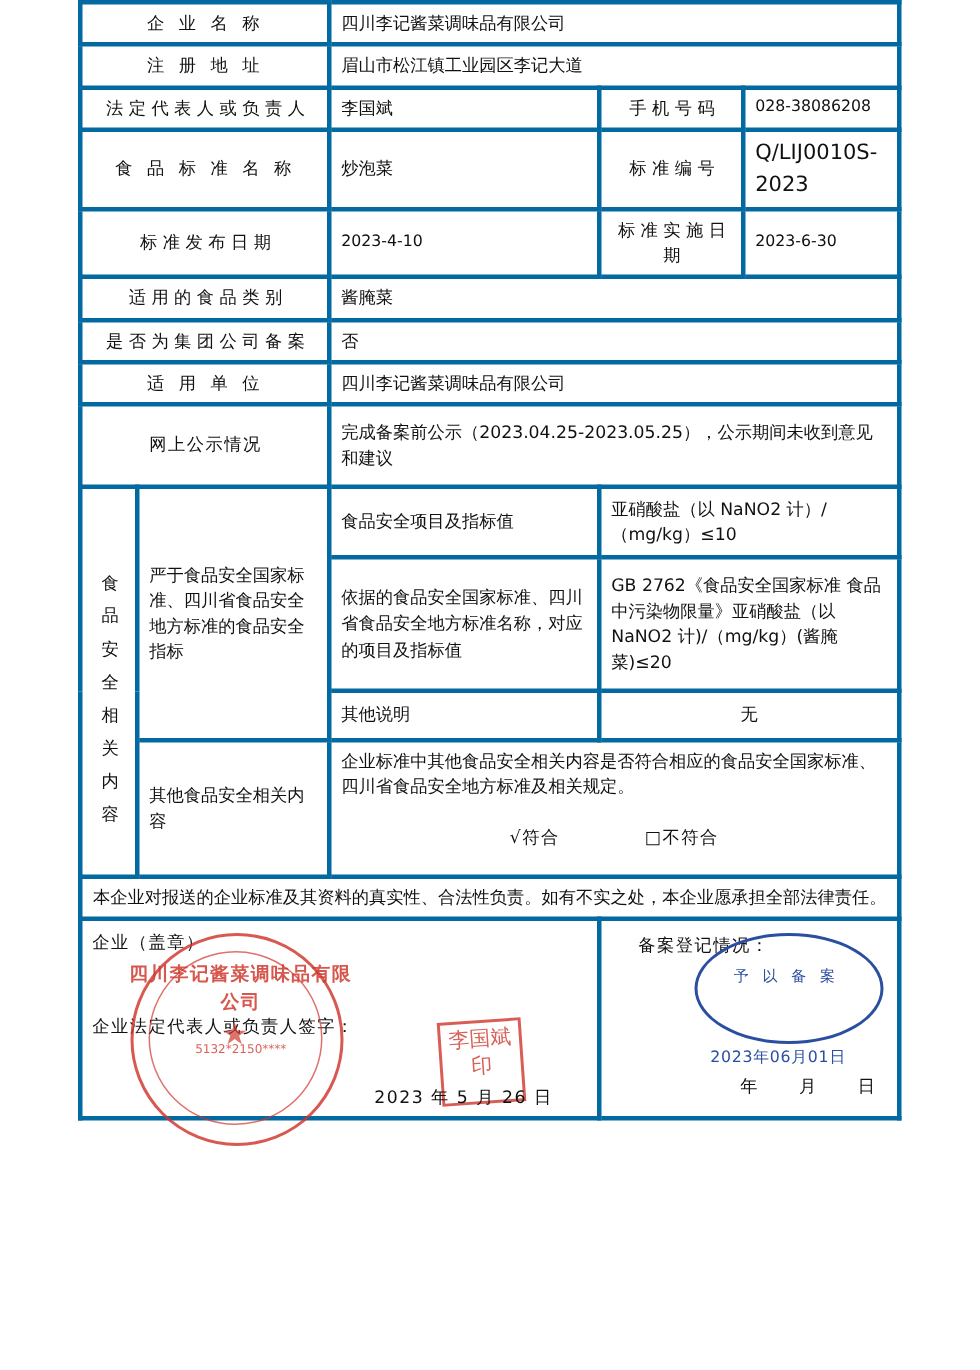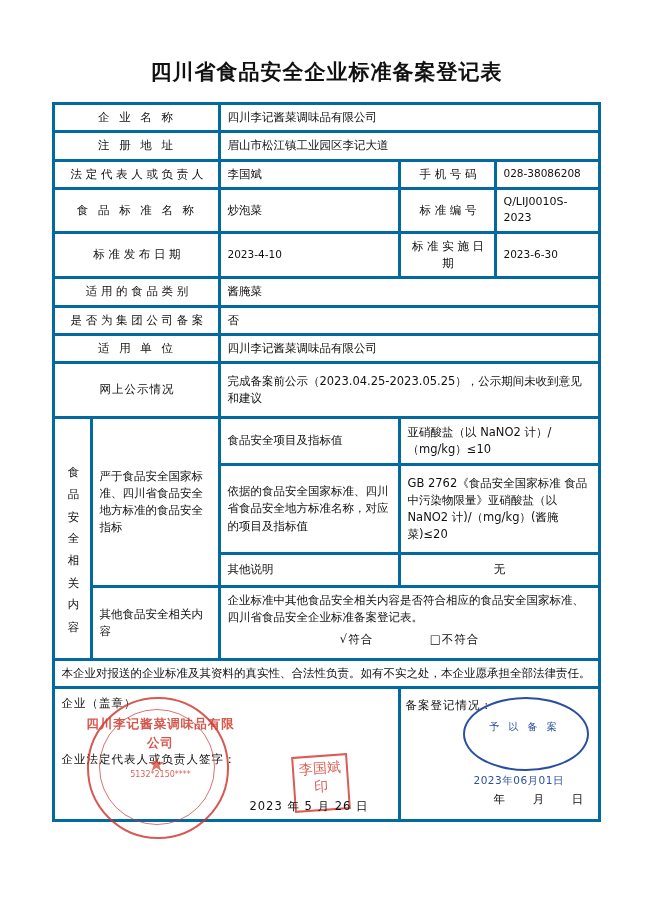--- a/index.html
+++ b/index.html
@@ -76,25 +76,25 @@
     line-height: 1.6;
     padding: 5px 7px;
   }
   .checkline {
     text-align: center;
     margin-top: 4px;
     letter-spacing: 1px;
   }
   .checkline .opt {
     display: inline-block;
-    margin: 0 26px;
+    margin: 12px 26px;
   }
   .declaration {
     line-height: 1.7;
-    text-align: left;
+    text-align: center;
     padding: 6px 8px;
     text-indent: 0;
   }
   
   .sig-wrap {
     position: relative;
     height: 130px;
   }
   .sig-left-line1 {
     position: absolute;
@@ -184,21 +184,21 @@
     opacity: .8;
     transform: rotate(-4deg);
   }
   .reg-wrap {
     position: relative;
     height: 130px;
   }
   .reg-label {
     position: absolute;
     top: 8px;
-    left: 4px;
+    left: 24px;
     letter-spacing: 1px;
   }
   .reg-oval {
     position: absolute;
     left: 62px;
     top: 8px;
     width: 122px;
     height: 70px;
     border: 2px solid #2b4fa0;
     border-radius: 50%;
@@ -236,21 +236,20 @@
     text-align: left;
     padding-left: 6px;
     box-sizing: border-box;
   }
 </style>
 </head>
 <body>
 
 <div class="page">
 
-  <div class="doc-title">四川省食品安全企业标准备案登记表</div>
 
   <table class="main">
     <colgroup>
       <col style="width:38px">
       <col style="width:128px">
       <col style="width:180px">
       <col style="width:96px">
       <col style="width:103px">
     </colgroup>
 
@@ -269,21 +268,21 @@
       <td class="label-tight" colspan="2">法 定 代 表 人 或 负 责 人</td>
       <td class="val">李国斌</td>
       <td class="label-tight">手 机 号 码</td>
       <td class="val" style="font-size:10.5px">028-38086208</td>
     </tr>
 
     <tr>
       <td class="label" colspan="2">食 品 标 准 名 称</td>
       <td class="val">炒泡菜</td>
       <td class="label-tight">标 准 编 号</td>
-      <td class="val" style="font-size:11px">Q/LIJ0010S-2023</td>
+      <td class="val" style="font-size:14px">Q/LIJ0010S-2023</td>
     </tr>
 
     <tr>
       <td class="label-tight" colspan="2">标 准 发 布 日 期</td>
       <td class="val" style="font-size:10.5px">2023-4-10</td>
       <td class="label-tight">标 准 实 施 日 期</td>
       <td class="val" style="font-size:10.5px">2023-6-30</td>
     </tr>
 
     <tr>
@@ -321,21 +320,21 @@
     </tr>
 
     <tr>
       <td class="block" style="height:22px; vertical-align:middle">其他说明</td>
       <td class="block" colspan="2" style="text-align:center">无</td>
     </tr>
 
     <tr>
       <td class="block" style="width:128px; vertical-align:middle">其他食品安全相关内容</td>
       <td class="block" colspan="3" style="height:62px; vertical-align:top">
-        <div>企业标准中其他食品安全相关内容是否符合相应的食品安全国家标准、四川省食品安全企业标准备案登记表。</div>
+        <div>企业标准中其他食品安全相关内容是否符合相应的食品安全国家标准、四川省食品安全地方标准及相关规定。</div>
         <div class="checkline">
           <span class="opt">√符合</span>
           <span class="opt">□不符合</span>
         </div>
       </td>
     </tr>
 
     <tr>
       <td class="declaration" colspan="5">本企业对报送的企业标准及其资料的真实性、合法性负责。如有不实之处，本企业愿承担全部法律责任。</td>
     </tr>

